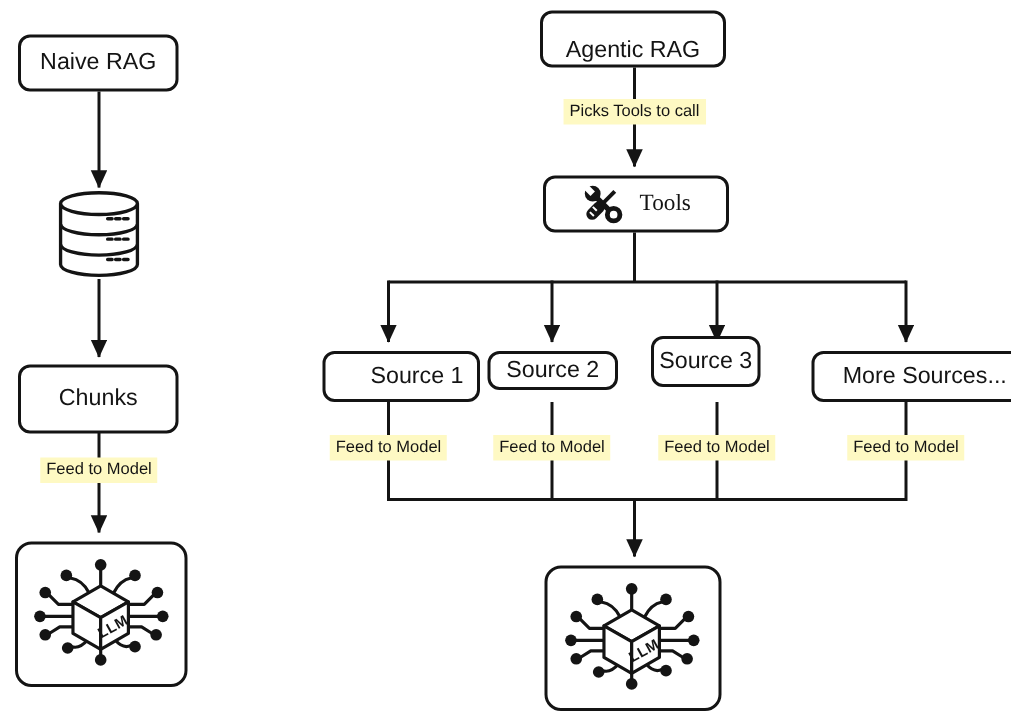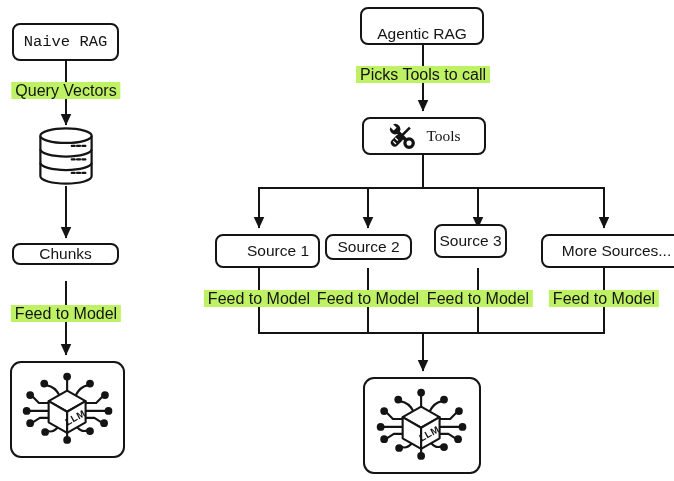--- a/index.html
+++ b/index.html
@@ -34,23 +34,23 @@
     justify-content: center;
     font-size: 15.5px;
     color: var(--stroke, #141414);
     white-space: nowrap;
   }
   .llm-node { border-radius: 11px; border-width: 2.5px; }
 
   .edge-label {
     position: absolute;
     transform: translateX(-50%);
-    background: #bef264;
+    background: #fef9c3;
     padding: 0 4px;
-    font-size: 16px;
+    font-size: 11px;
     line-height: 17px;
     color: var(--stroke, #141414);
     white-space: nowrap;
   }
 
   .tools-content { display: flex; align-items: center; gap: 8px; }
 
   
   .dbshape { fill: #ffffff; stroke: var(--stroke, #141414); stroke-width: 2.3; }
   .dbarc   { fill: none;    stroke: var(--stroke, #141414); stroke-width: 2.3; }
@@ -92,39 +92,38 @@
     <path class="cline" marker-end="url(#ah)" d="M478,187 V228"></path>
     <path class="cline" marker-end="url(#ah)" d="M604,187 V228"></path>
     <path class="cline" d="M259,268 V334"></path>
     <path class="cline" d="M368,268 V334"></path>
     <path class="cline" d="M478,268 V334"></path>
     <path class="cline" d="M604,268 V334"></path>
     <path class="cline" d="M259,333 H604"></path>
     <path class="cline" marker-end="url(#ah)" d="M423,333 V371"></path>
   </svg>
 
-  <div class="node" style="left:12px; top:23px; width:107px; height:38px;font-family:Liberation Mono, monospace;">
+  <div class="node" style="left:12px; top:23px; width:107px; height:38px;">
     <span>Naive RAG</span>
   </div>
 
-  <div class="edge-label" style="left:66px; top:82px;">Query Vectors</div>
 
   <svg style="position:absolute; left:37px; top:127px;" width="58" height="60" viewBox="0 0 60 62">
     <path class="dbshape" d="M3.5,9 V51 A26.5,7.5 0 0 0 56.5,51 V9"></path>
     <path class="dbarc" d="M3.5,23 A26.5,7.5 0 0 0 56.5,23"></path>
     <path class="dbarc" d="M3.5,37 A26.5,7.5 0 0 0 56.5,37"></path>
     <ellipse class="dbshape" cx="30" cy="9" rx="26.5" ry="7.5"></ellipse>
     <g>
       <path class="dbdash" d="M36,19.5 h3 M41.5,19.5 h3 M47,19.5 h3"></path>
       <path class="dbdash" d="M36,33.5 h3 M41.5,33.5 h3 M47,33.5 h3"></path>
       <path class="dbdash" d="M36,47.5 h3 M41.5,47.5 h3 M47,47.5 h3"></path>
     </g>
   </svg>
 
-  <div class="node" style="left:12px; top:243px; width:107px; height:22px;">
+  <div class="node" style="left:12px; top:243px; width:107px; height:46px;">
     <span>Chunks</span>
   </div>
 
   <div class="edge-label" style="left:66px; top:305px;">Feed to Model</div>
 
   <div class="node llm-node" style="left:10px; top:361px; width:115px; height:97px;">
     <svg width="106" height="88" viewBox="0 0 120 100">
       <g class="chip-line">
         <path d="M59,28 V15"></path>
         <path d="M50,33 C47,27 42,23 36,22"></path>

